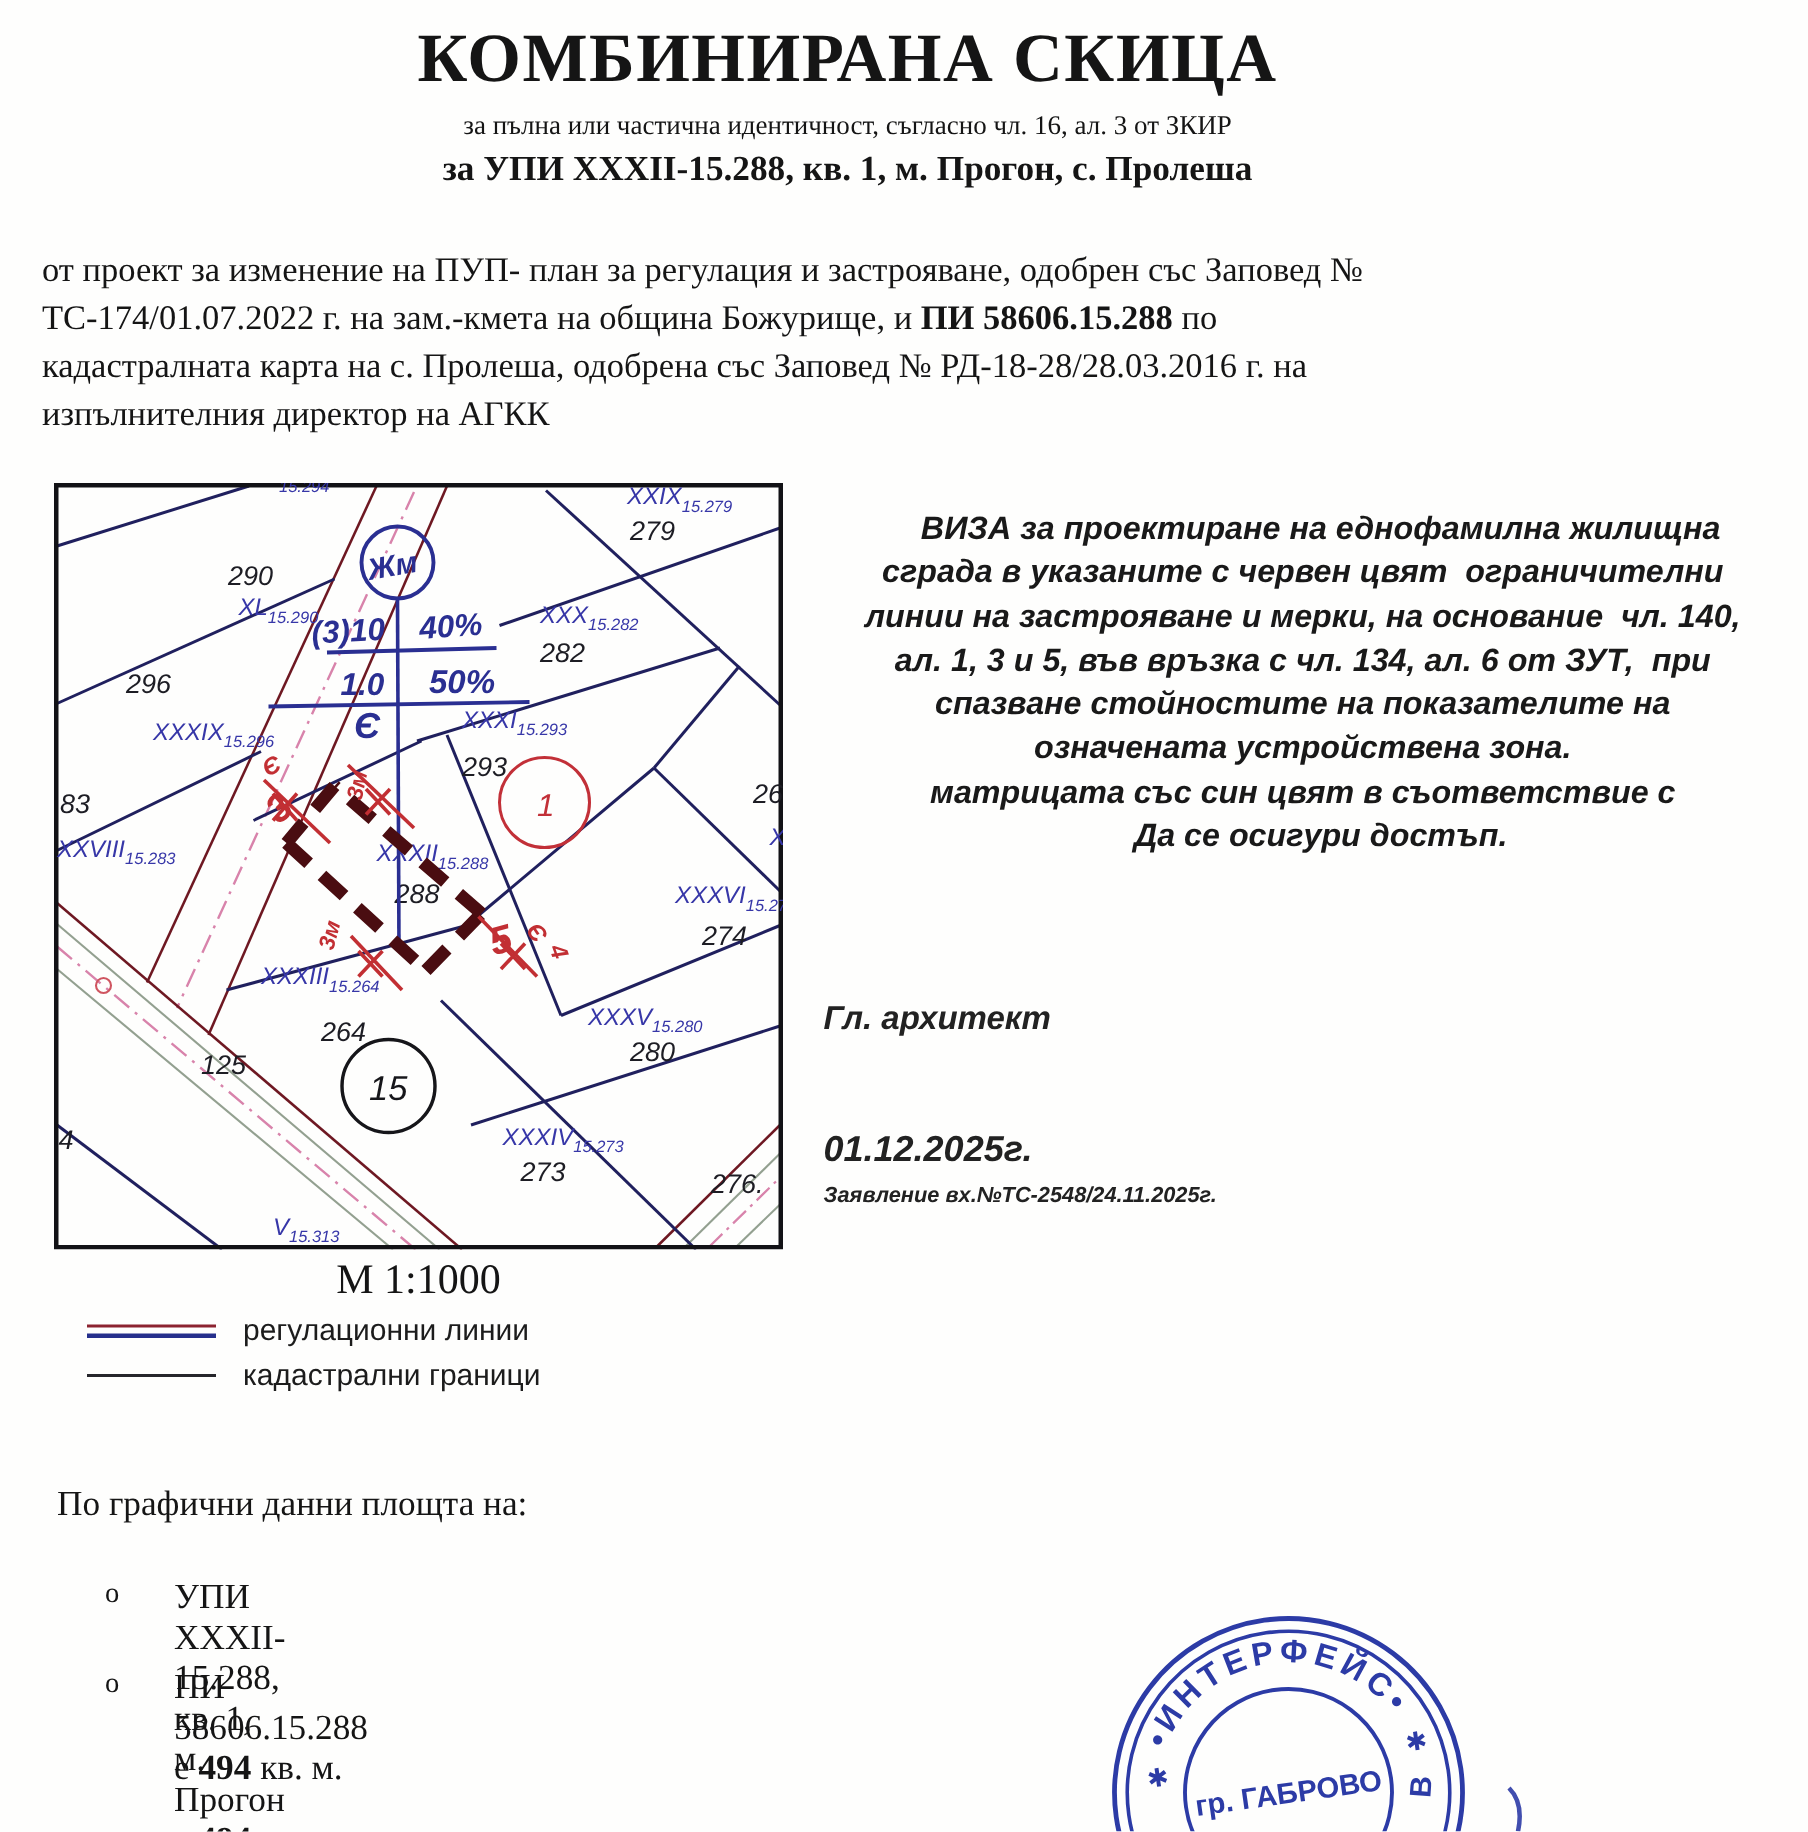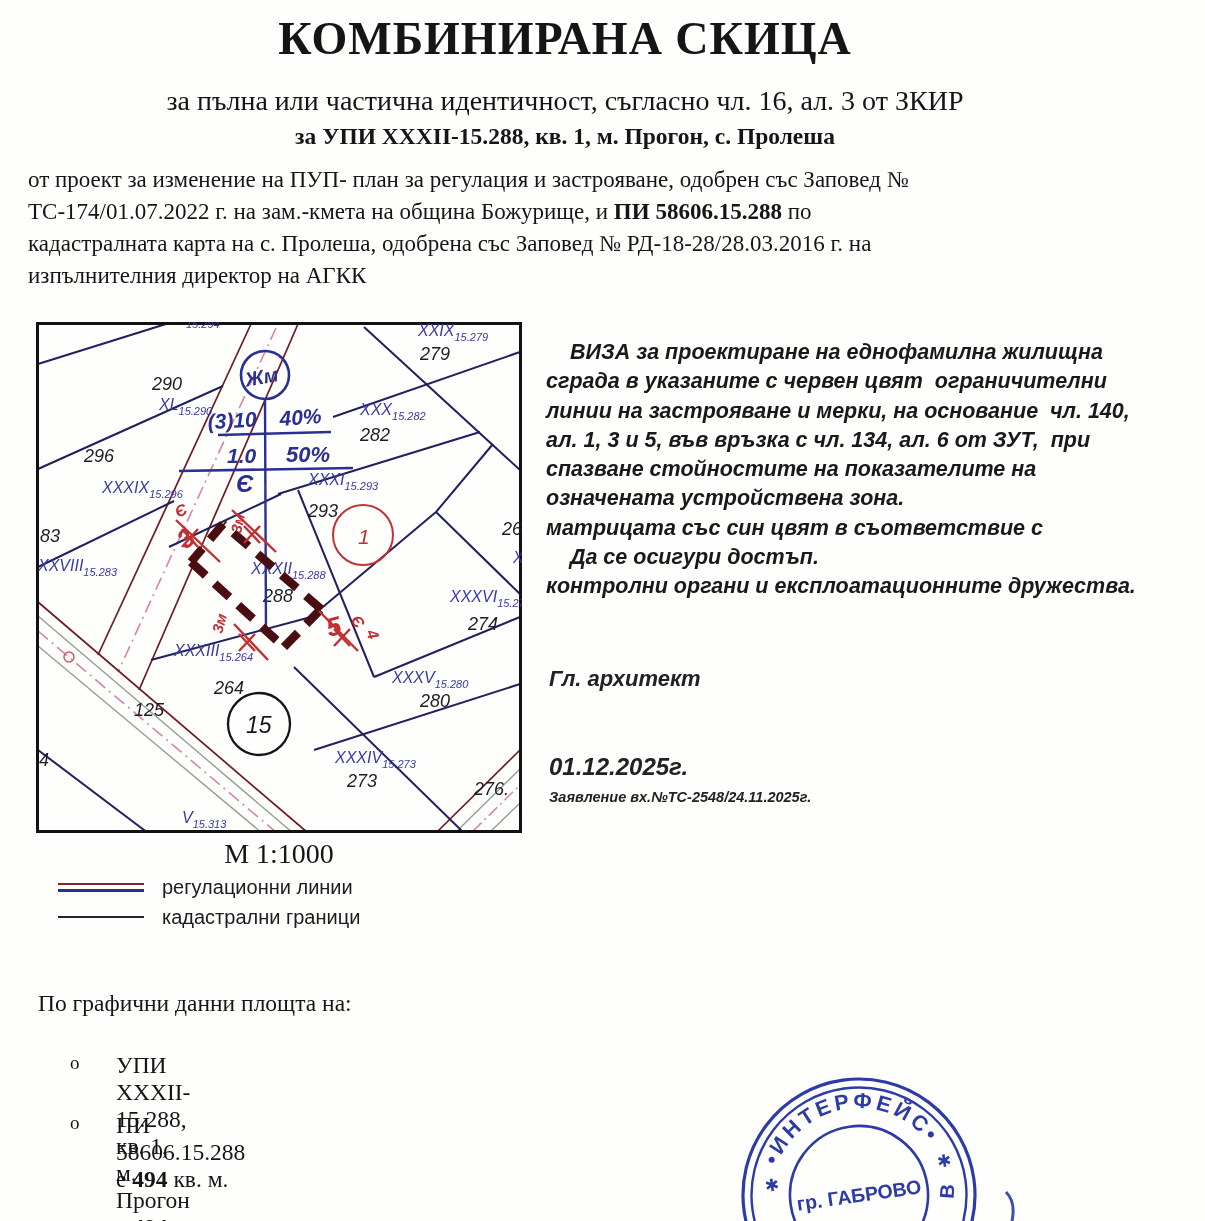--- a/index.html
+++ b/index.html
@@ -2,36 +2,36 @@
 <html><head>
 <meta charset="utf-8">
 <style>
   html,body{margin:0;padding:0;}
   body{width:1205px;height:1221px;position:relative;background:#fefefd;overflow:hidden;
        font-family:"Liberation Serif",serif;color:#151515;}
   .abs{position:absolute;}
   
   .hdr{left:0;top:0;width:1130px;text-align:center;}
   .title{font-size:46px;font-weight:bold;letter-spacing:1px;padding-top:12px;}
-  .subtitle{font-size:28px;margin-top:20px;}
+  .subtitle{font-size:18px;margin-top:8px;}
   .subject{font-size:23.5px;font-weight:bold;margin-top:6px;}
   .para{left:28px;top:164px;width:1080px;text-align:left;font-size:23px;line-height:32px;}
   
   .maplbl{font-family:"Liberation Sans",sans-serif;}
   .scale{left:36px;top:838px;width:486px;text-align:center;font-size:28px;}
   .legend{left:58px;top:872px;font-family:"Liberation Sans",sans-serif;font-size:20px;color:#1c1c1c;}
   .legrow{display:flex;align-items:center;height:30px;}
   .legsym{width:86px;margin-right:18px;display:inline-block;}
   .dline{height:2.5px;background:#8c2330;}
   .dline2{height:2.5px;background:#26308c;margin-top:4px;}
   .sline{height:2.5px;background:#26262b;}
   
   .viza{left:546px;top:338px;width:645px;font-family:"Liberation Sans",sans-serif;
         font-weight:bold;font-style:italic;font-size:21.5px;line-height:29.3px;color:#191919;}
-  .viza div{white-space:pre-wrap;}
+  .viza div{white-space:pre-wrap;text-align:center;}
   .sig{left:549px;font-family:"Liberation Sans",sans-serif;font-weight:bold;font-style:italic;color:#222;}
   .sig1{top:664px;font-size:22px;line-height:30px;text-align:center;}
   .sigdate{top:753px;font-size:24px;}
   .sigapp{top:789px;font-size:14.5px;}
   
   .areas-intro{left:38px;top:990px;font-size:23.5px;}
   .bullet{font-size:23.5px;}
   .b1{top:1052px;} .b2{top:1112px;}
   .bmark{position:absolute;left:70px;font-size:19px;}
   .btxt{position:absolute;left:116px;}
@@ -208,21 +208,20 @@
 
 <div class="abs viza">
   <div>    ВИЗА за проектиране на еднофамилна жилищна</div>
   <div>сграда в указаните с червен цвят  ограничителни</div>
   <div>линии на застрояване и мерки, на основание  чл. 140,</div>
   <div>ал. 1, 3 и 5, във връзка с чл. 134, ал. 6 от ЗУТ,  при</div>
   <div>спазване стойностите на показателите на</div>
   <div>означената устройствена зона.</div>
   <div>матрицата със син цвят в съответствие с</div>
   <div>    Да се осигури достъп.</div>
-  <div>контролни органи и експлоатационните дружества.</div>
 </div>
 
 <div class="abs sig sig1">
   <div>Гл. архитект</div>
 </div>
 <div class="abs sig sigdate">01.12.2025г.</div>
 <div class="abs sig sigapp">Заявление вх.№ТС-2548/24.11.2025г.</div>
 
 <div class="abs areas-intro">По графични данни площта на:</div>
 <div class="abs bullet b1">

